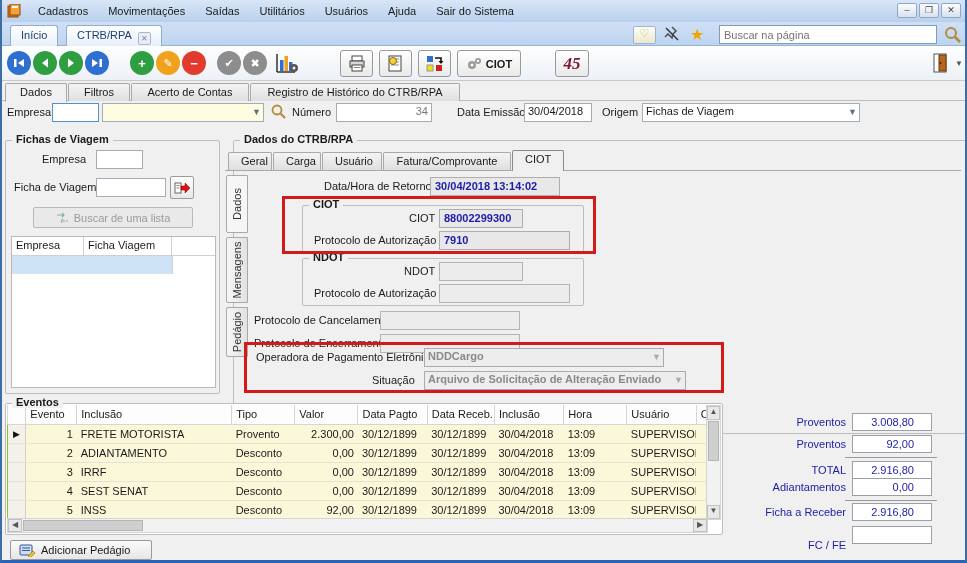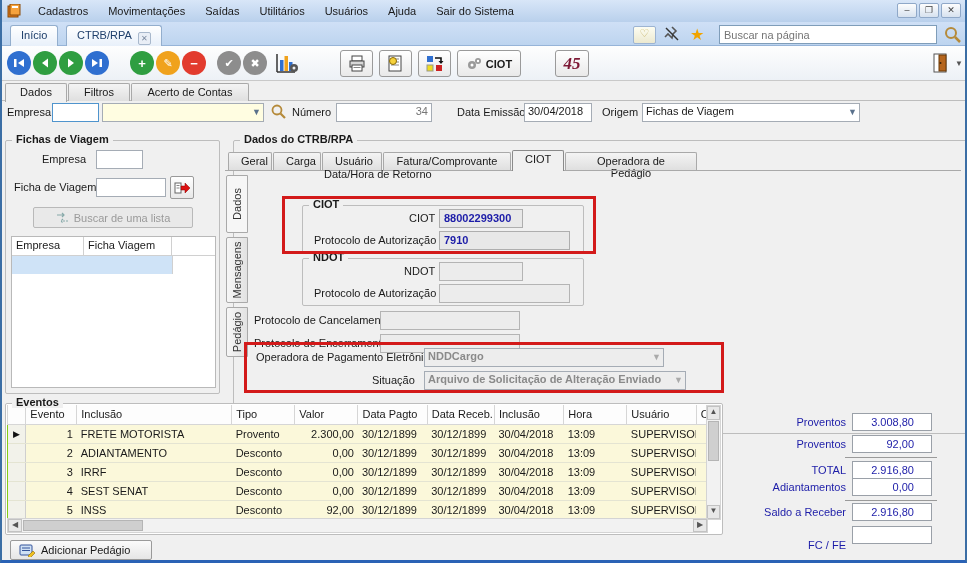--- a/index.html
+++ b/index.html
@@ -251,20 +251,21 @@
           <circle cx="8.5" cy="10" r="1" fill="#3a2208"></circle>
         </svg>
       </div>
     <span class="abs" style="left:953px; top:13px; color:#555; font-size:8px">▼</span>
   </div>
 
   <div class="abs pagetabs">
     <div class="ptab active" style="left:3px; width:62px">Dados</div>
     <div class="ptab" style="left:66px; width:62px">Filtros</div>
     <div class="ptab" style="left:129px; width:118px">Acerto de Contas</div>
+    <div class="ptab" style="left:248px; width:210px">Registro de Histórico do CTRB/RPA</div>
   </div>
 
   <span class="lbl" style="left:5px; top:106px">Empresa</span>
   <input class="abs tb" style="left: 50px; top: 103px; width: 47px; border: 1px solid rgb(79, 148, 205);">
   <div class="abs tb" style="left:100px; top:103px; width:162px; background:#fffde1">
     <span class="combo-arrow">▼</span>
     </div>
   <span class="abs" style="left:268px; top:103px">
     <svg width="17" height="17" viewBox="0 0 17 17">
         <circle cx="7" cy="7" r="4.5" fill="none" stroke="#b58a3a" stroke-width="1.8"></circle>
@@ -312,34 +313,34 @@
 
   <div class="group" style="left:231px; top:140px; width:738px; height:294px">
     <span class="group-label">Dados do CTRB/RPA</span>
   </div>
 
   <div class="ptab" style="left:226px; top:152px; width:44px">Geral</div>
   <div class="ptab" style="left:271px; top:152px; width:48px">Carga</div>
   <div class="ptab" style="left:320px; top:152px; width:60px">Usuário</div>
   <div class="ptab" style="left:381px; top:152px; width:128px">Fatura/Comprovante</div>
   <div class="ptab active" style="left:510px; top:150px; width:52px; height:21px; background:#f0f0f0; border-color:#8a8a8a">CIOT</div>
-  <div class="ptab" style="left:563px; top:152px; width:132px">Operadora de Pedágio</div>
   <div class="abs" style="left:223px; top:170px; width:736px; height:1px; background:#a9a9a9"></div>
 
   <div class="side-tab" style="top:175px; height:58px; background:#f6f6f6">
       <span>Dados</span>
     </div>
   <div class="side-tab" style="top:237px; height:66px">
       <span>Mensagens</span>
     </div>
   <div class="side-tab" style="top:307px; height:50px">
       <span>Pedágio</span>
     </div>
 
-  <span class="lbl" style="left:322px; top:168px">Data/Hora de Retorno</span>
+  <span class="lbl" style="left:322px; top:180px">Data/Hora de Retorno</span>
+  <div class="abs ro-field" style="left:428px; top:177px; width:130px">30/04/2018 13:14:02</div>
 
   <div class="group" style="left:300px; top:205px; width:282px; height:48px; background:#f0f0f0">
     <span class="group-label">CIOT</span>
   </div>
   <span class="lbl" style="left:407px; top:212px">CIOT</span>
   <div class="abs ro-field" style="left:437px; top:209px; width:84px">88002299300</div>
   <span class="lbl" style="left:312px; top:234px">Protocolo de Autorização</span>
   <div class="abs ro-field" style="left:437px; top:231px; width:131px">7910</div>
 
   <div class="group" style="left:300px; top:258px; width:282px; height:48px; background:#f0f0f0">
@@ -484,21 +485,21 @@
     <span class="tot-lbl" style="left:734px; top:416px">Proventos</span>
     <div class="tot-val" style="left:850px; top:413px">3.008,80</div>
     <span class="tot-lbl" style="left:734px; top:438px">Proventos</span>
     <div class="tot-val" style="left:850px; top:435px">92,00</div>
     <div class="tot-line" style="left:843px; top:457px"></div>
     <span class="tot-lbl" style="left:734px; top:464px">TOTAL</span>
     <div class="tot-val" style="left:850px; top:461px">2.916,80</div>
     <span class="tot-lbl" style="left:734px; top:481px">Adiantamentos</span>
     <div class="tot-val" style="left:850px; top:478px">0,00</div>
     <div class="tot-line" style="left:843px; top:500px"></div>
-    <span class="tot-lbl" style="left:734px; top:506px">Saldo a Receber</span>
+    <span class="tot-lbl" style="left:734px; top:506px">Ficha a Receber</span>
     <div class="tot-val" style="left:850px; top:503px">2.916,80</div>
     <span class="tot-lbl" style="left:734px; top:539px">FC / FE</span>
     <div class="tot-val" style="left:850px; top:526px"></div>
   </div>
 
   <div class="footer-btn">
     <svg width="17" height="14" viewBox="0 0 17 14">
         <rect x="1" y="2" width="12" height="10" rx="1" fill="#cfe0f4" stroke="#33539a"></rect>
         <line x1="3" y1="5" x2="11" y2="5" stroke="#33539a"></line>
         <line x1="3" y1="7.5" x2="11" y2="7.5" stroke="#33539a"></line>

